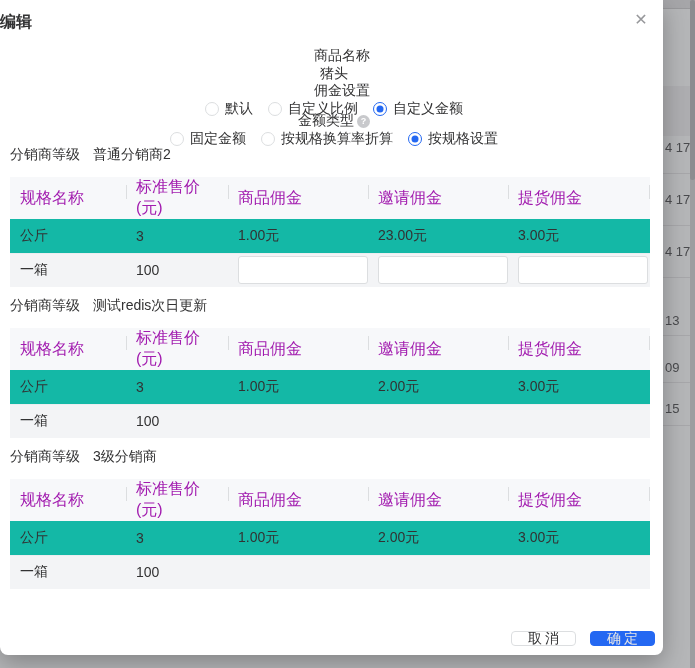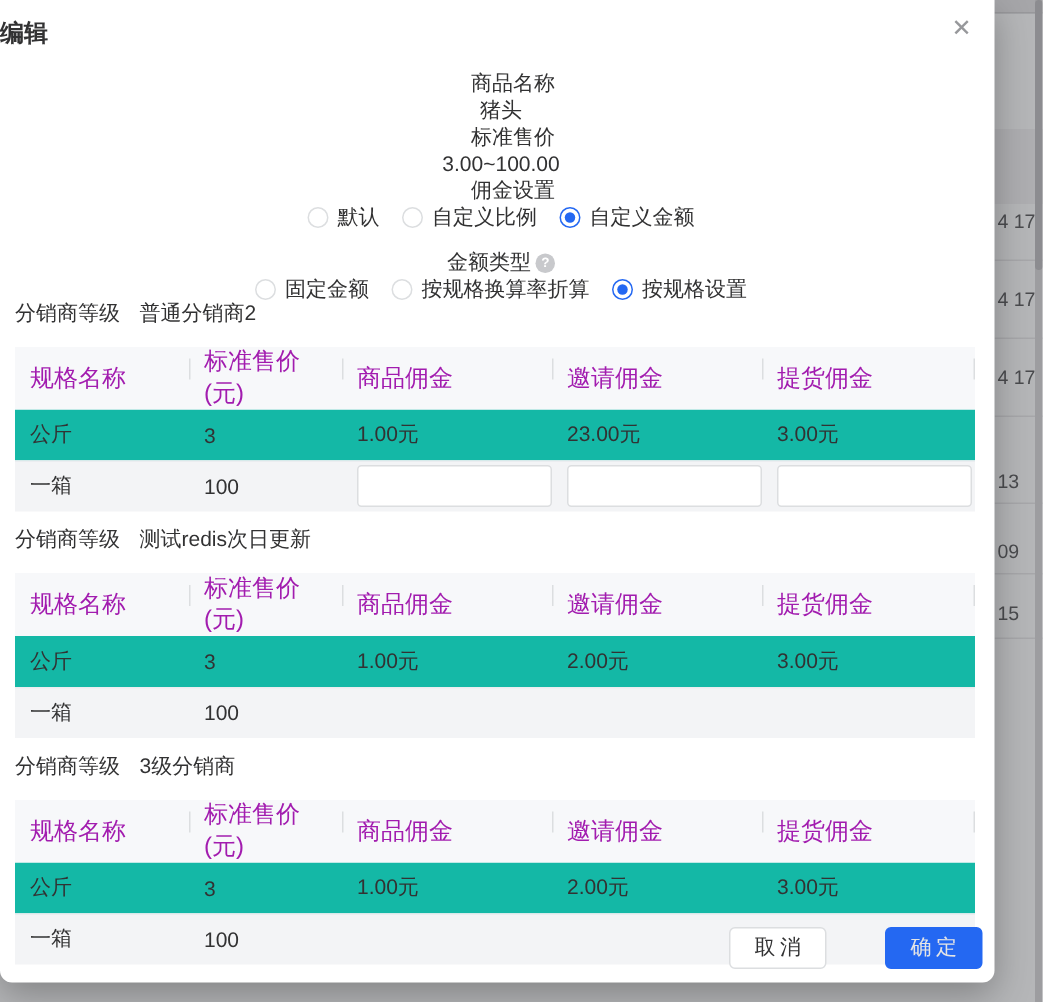--- a/index.html
+++ b/index.html
@@ -37,21 +37,21 @@
     width:18px; height:18px; line-height:18px; text-align:center;
     color:#97989b; font-size:16px; cursor:pointer;
   }
 
   .modal-body { padding:0 13px 0 10px; }
 
   .form-row { display:flex; align-items:center; height:22px;flex-direction:column; }
   .form-row.r1 { margin-top:13px; }
   .form-row.r2 { margin-top:14px; }
   .form-row.r3 { margin-top:13px; }
-  .form-row.r4 { margin-top:26px; }
+  .form-row.r4 { margin-top:8px; }
   .form-label {
     width:80px; text-align:right; flex:none;
     display:flex; justify-content:flex-end; align-items:center;
     color:#323233;
   }
   .form-value { margin-left:8px; color:#323233; }
   .help-icon {
     display:inline-block; width:13px; height:13px; margin-left:3px;
     background:#c8c9cc; color:#fff; border-radius:50%;
     font-size:9px; line-height:13px; text-align:center; font-weight:700;
@@ -97,23 +97,23 @@
     width:130px; height:28px; border:1px solid #dcdee0; border-radius:3px;
     background:#fff; outline:none; padding:0 6px; font-size:14px;
     font-family:inherit; display:block;
   }
 
   .modal-footer {
     position:absolute; right:8px; bottom:9px;
     display:flex; gap:14px;
   }
   .btn {
-    height:28px; border-radius:4px; font-size:14px; letter-spacing:3px;
+    height:15px; border-radius:4px; font-size:14px; letter-spacing:3px;
     padding:0 13px 0 16px; cursor:pointer;
-    font-family:Liberation Serif, serif; display:flex; align-items:center;margin-left:25px;
+    font-family:Liberation Serif, serif; display:flex; align-items:center;
   }
   .btn-cancel { background:#fff; border:1px solid #dcdee0; color:#323233; }
   .btn-confirm { background:var(--accent); border:1px solid var(--accent); color:#e5e5e5; }
 </style>
 </head>
 <body>
 
 <div class="bg-strip">
   <div class="bg-band-top"></div>
   <div class="bg-block"></div>
@@ -143,24 +143,20 @@
     <span class="modal-title">编辑</span>
     <span class="close-btn">✕</span>
   </div>
 
   <div class="modal-body">
     <div class="form-row r1">
       <span class="form-label">商品名称</span>
       <span class="form-value">猪头</span>
     </div>
 
-    <div class="form-row r2">
-      <span class="form-label">标准售价</span>
-      <span class="form-value">3.00~100.00</span>
-    </div>
 
     <div class="form-row r3">
       <span class="form-label">佣金设置</span>
       <div class="radio-group" id="commission-radios">
           <label class="radio">
             <span class="rdot"></span>
             <span>默认</span>
           </label>
           <label class="radio">
             <span class="rdot"></span>

